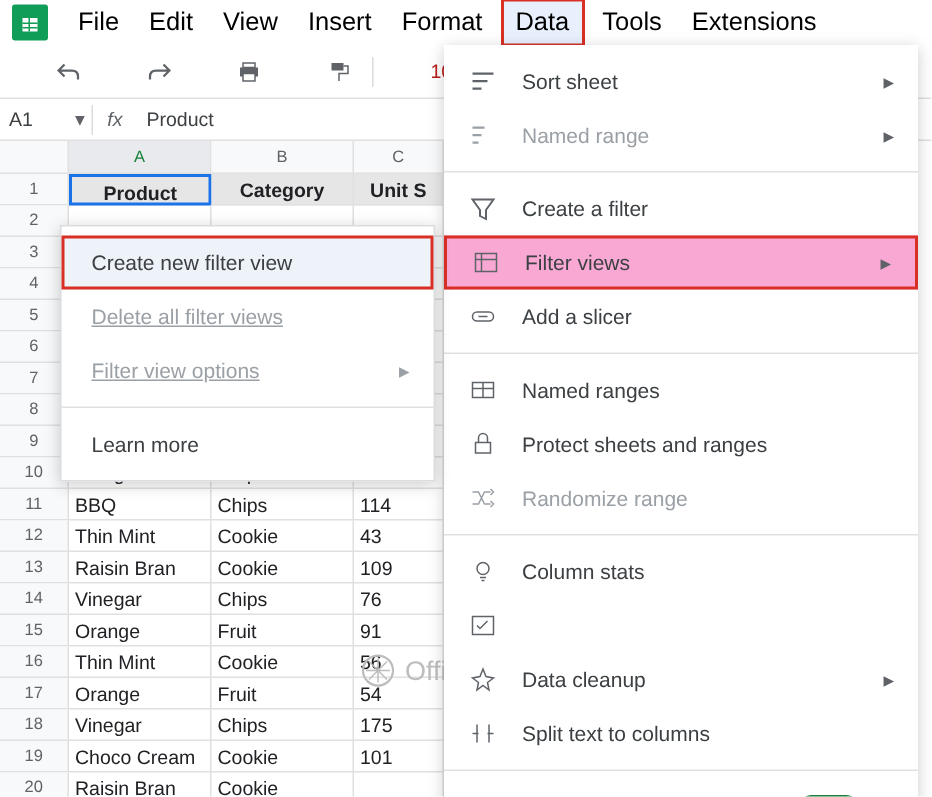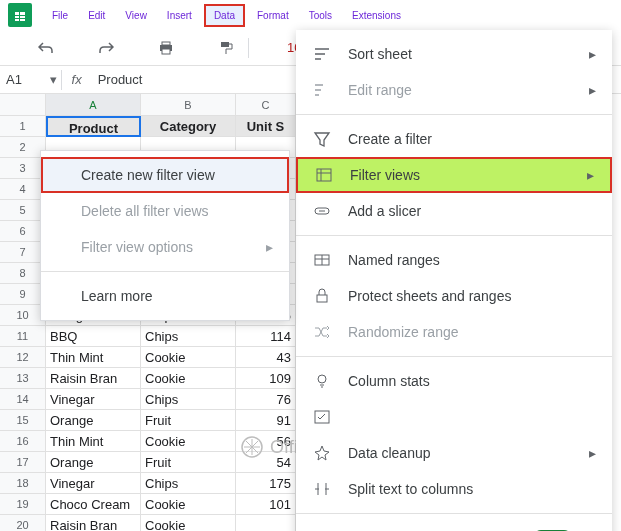--- a/index.html
+++ b/index.html
@@ -1,50 +1,50 @@
 <!DOCTYPE html>
 <html><head>
 <meta charset="utf-8">
 <style>
 * { margin: 0; padding: 0; box-sizing: border-box; }
 body { font-family: Arial, sans-serif; font-size: 13px; color: #202124; background: #fff; width: 621px; height: 531px; overflow: hidden; position: relative; }
 .menubar { display: flex; align-items: center; height: 30px; padding: 0 8px; gap: 4px; }
-.menubar-item { padding: 4px 8px; cursor: pointer; font-size: 10px; color: #6d28d9; }
+.menubar-item { padding: 4px 8px; cursor: pointer; font-size: 17px; color: #000000; }
 .menubar-item.active { border: 2px solid #d93025; background: #e8f0fe; }
 .sheets-icon { width: 24px; height: 24px; background: #0f9d58; display: inline-flex; align-items: center; justify-content: center; margin-right: 8px; border-radius: 2px; }
 .toolbar { display: flex; align-items: center; height: 36px; padding: 0 8px; gap: 8px; border-bottom: 1px solid #e0e0e0; }
 .tb-btn { padding: 4px 6px; color: #b91c1c; margin-left: 24px; }
 .tb-sep { width: 1px; height: 20px; background: #dadce0; }
 .namebox-row { display: flex; align-items: center; height: 28px; border-bottom: 1px solid #e0e0e0; }
 .namebox { width: 46px; padding: 0 6px; font-size: 13px; color: #3c4043; text-align: left; }
 .namebox-dd { color: #5f6368; padding: 0 4px; }
 .fx { padding: 0 10px; font-style: italic; color: #5f6368; }
 .fbar { padding: 0 6px; font-size: 13px; color: #3c4043; }
 .grid { position: relative; }
 .col-headers { display: flex; height: 22px; }
 .corner { width: 46px; background: #f8f9fa; border-right: 1px solid #e0e0e0; border-bottom: 1px solid #e0e0e0; }
 .col-h { width: 95px; text-align: center; font-size: 11px; color: #5f6368; background: #f8f9fa; border-right: 1px solid #e0e0e0; border-bottom: 1px solid #e0e0e0; line-height: 22px; }
 .col-h.sel { background: #e8eaed; color: #188038; }
 .row { display: flex; height: 21px; }
 .row-h { width: 46px; text-align: center; font-size: 11px; color: #5f6368; background: #f8f9fa; border-right: 1px solid #e0e0e0; border-bottom: 1px solid #e0e0e0; line-height: 21px; }
 .cell { width: 95px; padding: 0 4px; border-right: 1px solid #e0e0e0; border-bottom: 1px solid #e0e0e0; line-height: 21px; font-size: 13px; overflow: hidden; white-space: nowrap; }
 .cell.header { font-weight: bold; background: #e6e6e6; text-align: center; }
-.cell.num { text-align: right; }
+.cell.num { text-align: left; }
 .sel-cell { border: 2px solid #1a73e8; }
 .data-menu { position: absolute; left: 296px; top: 30px; width: 316px; background: #fff; box-shadow: 0 2px 10px rgba(0,0,0,0.2); padding: 6px 0; z-index: 100; }
 .menu-item { display: flex; align-items: center; height: 36px; padding: 0 16px; font-size: 14px; color: #3c4043; gap: 16px; position: relative; }
-.menu-item.highlighted { background: #bef264; border: 2px solid #d93025; }
+.menu-item.highlighted { background: #f9a8d4; border: 2px solid #d93025; }
 .menu-item.disabled { color: #9aa0a6; }
 .menu-icon { width: 20px; height: 20px; display: flex; align-items: center; justify-content: center; }
 .menu-arrow { position: absolute; right: 16px; color: #5f6368; }
 .menu-sep { height: 1px; background: #e0e0e0; margin: 6px 0; }
 .submenu { position: absolute; left: 40px; top: 150px; width: 250px; background: #fff; box-shadow: 0 2px 10px rgba(0,0,0,0.2); padding: 6px 0; z-index: 101; border: 1px solid #dadce0; }
-.sub-item { display: flex; align-items: center; height: 36px; padding: 0 40px; font-size: 14px; color: #3c4043; position: relative; }
+.sub-item { display: flex; align-items: center; height: 36px; padding: 0 20px; font-size: 14px; color: #3c4043; position: relative; }
 .sub-item.highlighted { background: #eef3fa; outline: 2px solid #d93025; outline-offset: -2px; }
-.sub-item.disabled { color: #9aa0a6; }
+.sub-item.disabled { color: #9aa0a6; text-decoration: underline; }
 .sub-arrow { position: absolute; right: 16px; color: #9aa0a6; }
 .sub-sep { height: 1px; background: #e0e0e0; margin: 6px 0; }
 .new-badge { position: absolute; right: 40px; background: #188038; color: #fff; font-size: 11px; padding: 2px 8px; border-radius: 10px; font-weight: bold; }
 .watermark { position: absolute; left: 240px; top: 435px; display: flex; align-items: center; gap: 6px; color: #bdbdbd; font-size: 18px; z-index: 50; pointer-events: none; }
 svg { display: block; }
 </style>
 </head>
 <body>
 
 <div class="menubar">
@@ -54,22 +54,22 @@
         <rect x="2" y="6" width="10" height="9" fill="#fff"></rect>
         <rect x="2" y="9" width="10" height="1" fill="#0f9d58"></rect>
         <rect x="2" y="12" width="10" height="1" fill="#0f9d58"></rect>
         <rect x="6" y="6" width="1" height="9" fill="#0f9d58"></rect>
       </svg>
   </span>
   <span class="menubar-item">File</span>
   <span class="menubar-item">Edit</span>
   <span class="menubar-item">View</span>
   <span class="menubar-item">Insert</span>
+  <span class="menubar-item">Format</span>
   <span class="menubar-item active">Data</span>
-  <span class="menubar-item">Format</span>
   <span class="menubar-item">Tools</span>
   <span class="menubar-item">Extensions</span>
 </div>
 
 <div class="toolbar">
   <span class="tb-btn">
       <svg width="16" height="16" viewBox="0 0 16 16">
         <path d="M5 3 L1 7 L5 11 M1 7 L10 7 Q14 7 14 11 L14 13" stroke="#5f6368" stroke-width="1.5" fill="none"></path>
       </svg>
     </span>
@@ -247,21 +247,21 @@
       </span>
     <span>Sort sheet</span>
     <span class="menu-arrow">▸</span>
   </div>
   <div class="menu-item disabled">
     <span class="menu-icon">
         <svg width="18" height="18" viewBox="0 0 18 18">
           <path d="M2 4h8M2 9h6M2 14h4" stroke="#9aa0a6" stroke-width="1.5"></path>
         </svg>
       </span>
-    <span>Edit range</span>
+    <span>Named range</span>
     <span class="menu-arrow">▸</span>
   </div>
   <div class="menu-sep"></div>
   <div class="menu-item">
     <span class="menu-icon">
         <svg width="18" height="18" viewBox="0 0 18 18">
           <path d="M2 3h14L11 10v6l-4-2v-4z" stroke="#5f6368" fill="none" stroke-width="1.3"></path>
         </svg>
       </span>
     <span>Create a filter</span>

